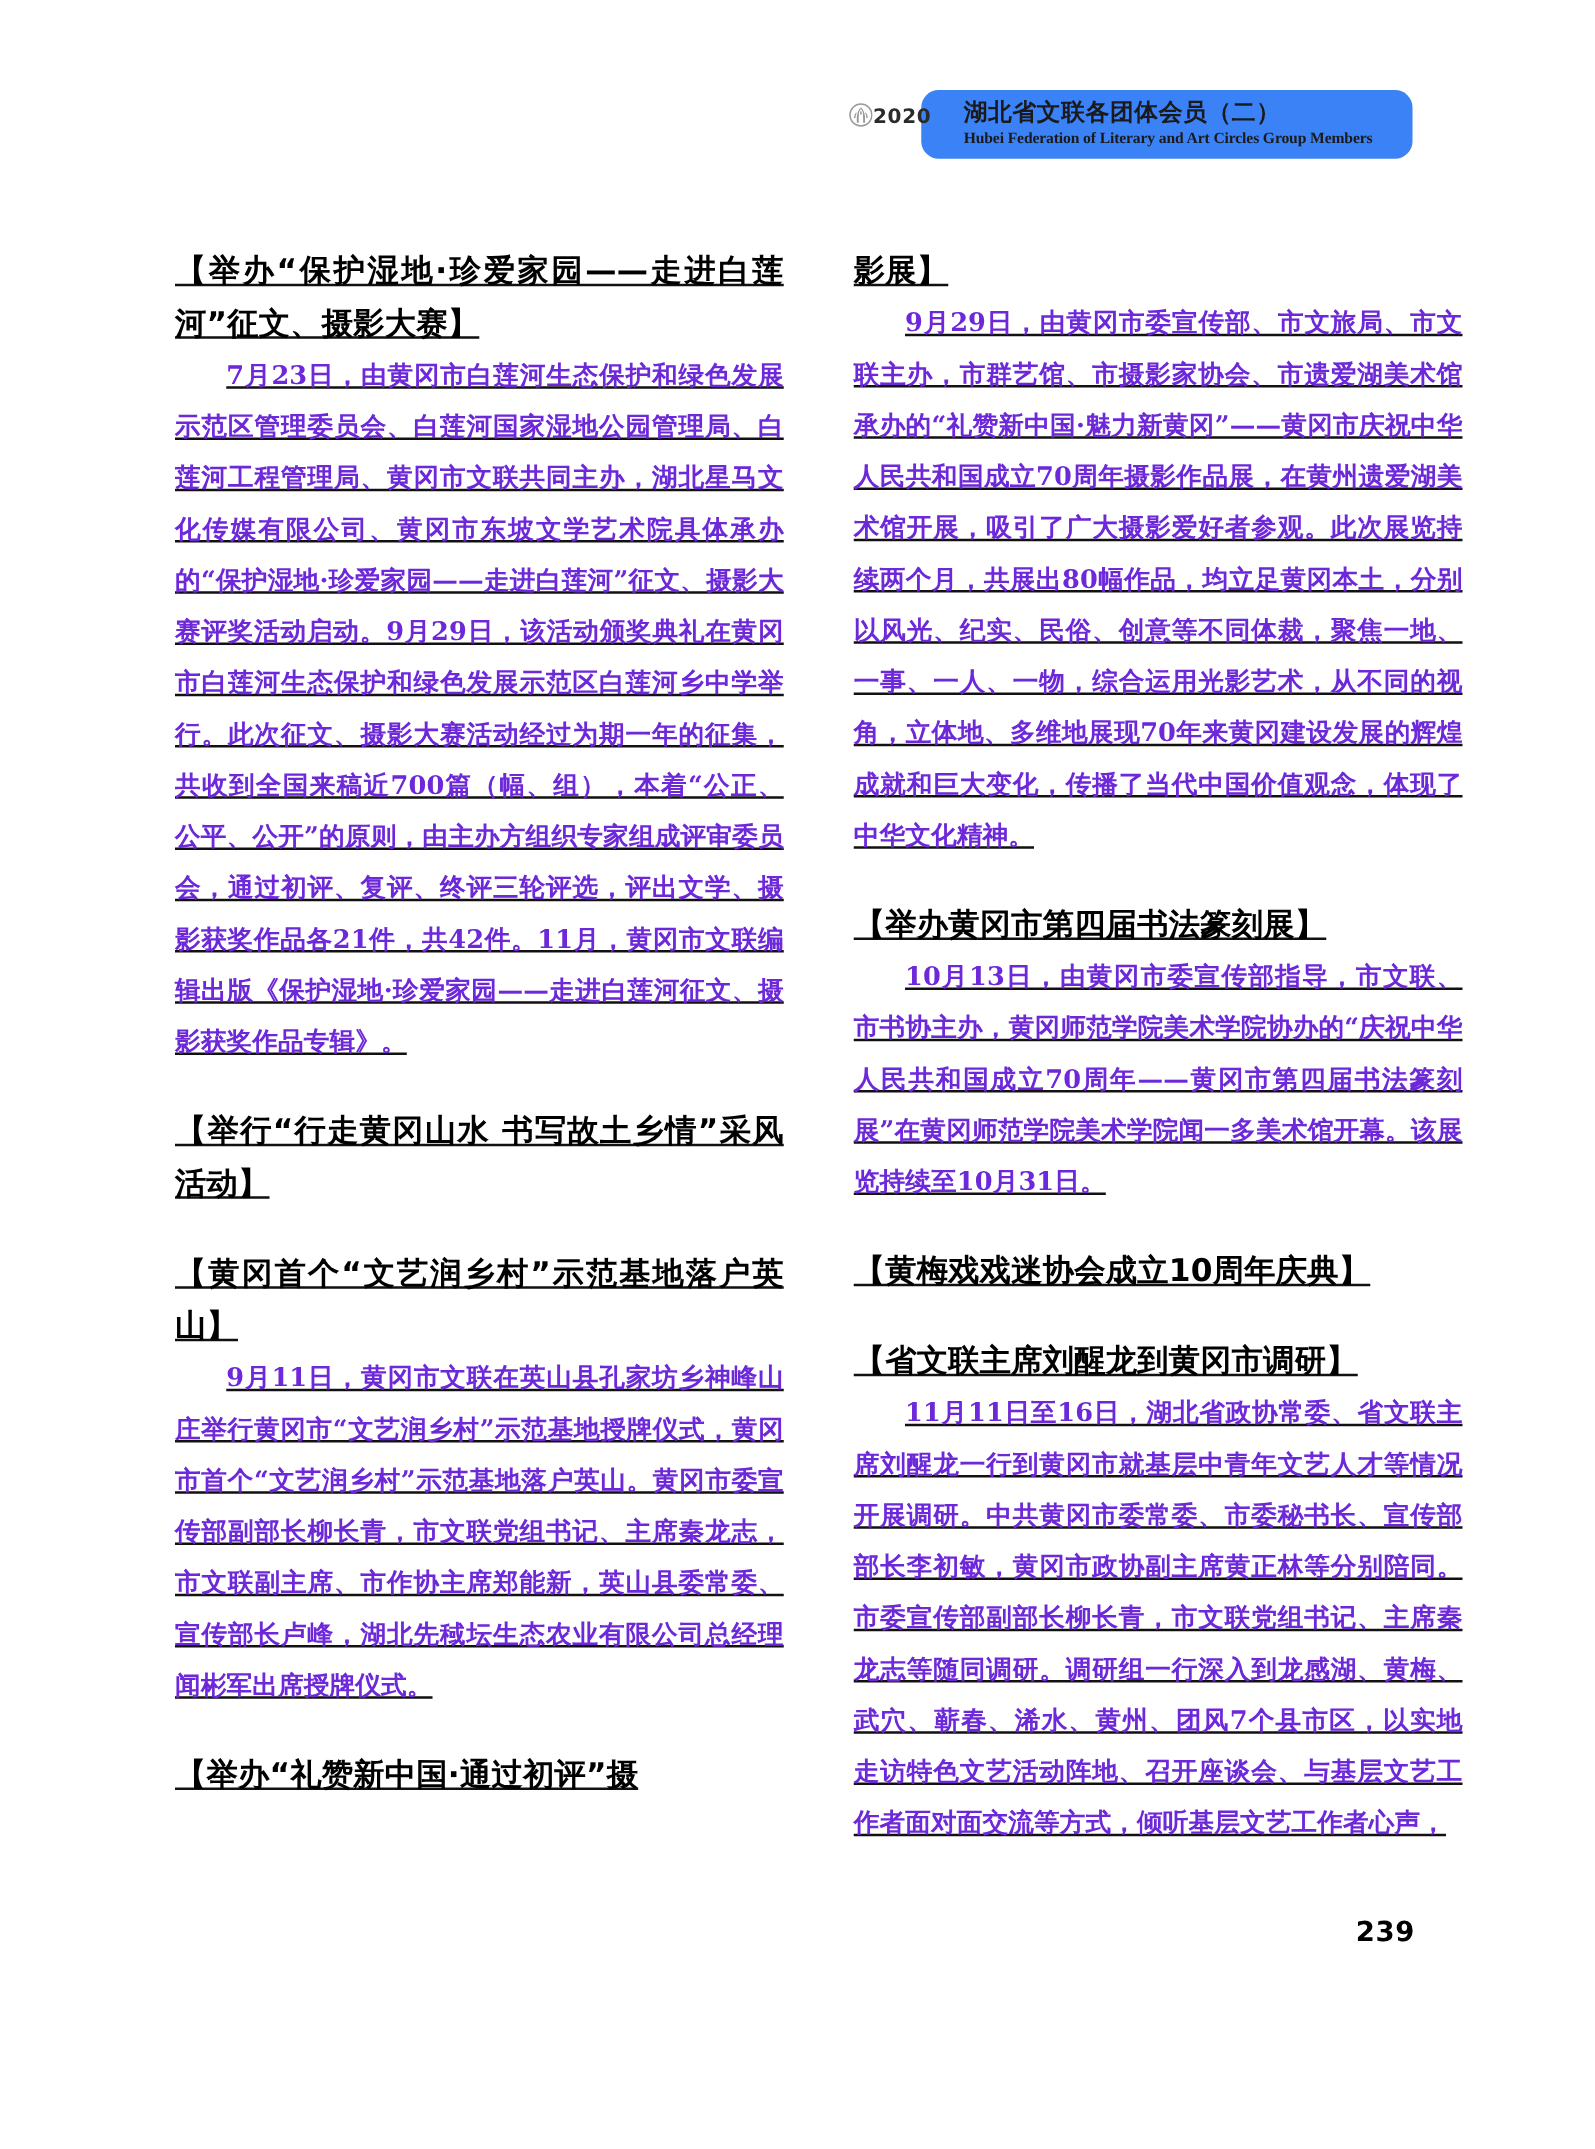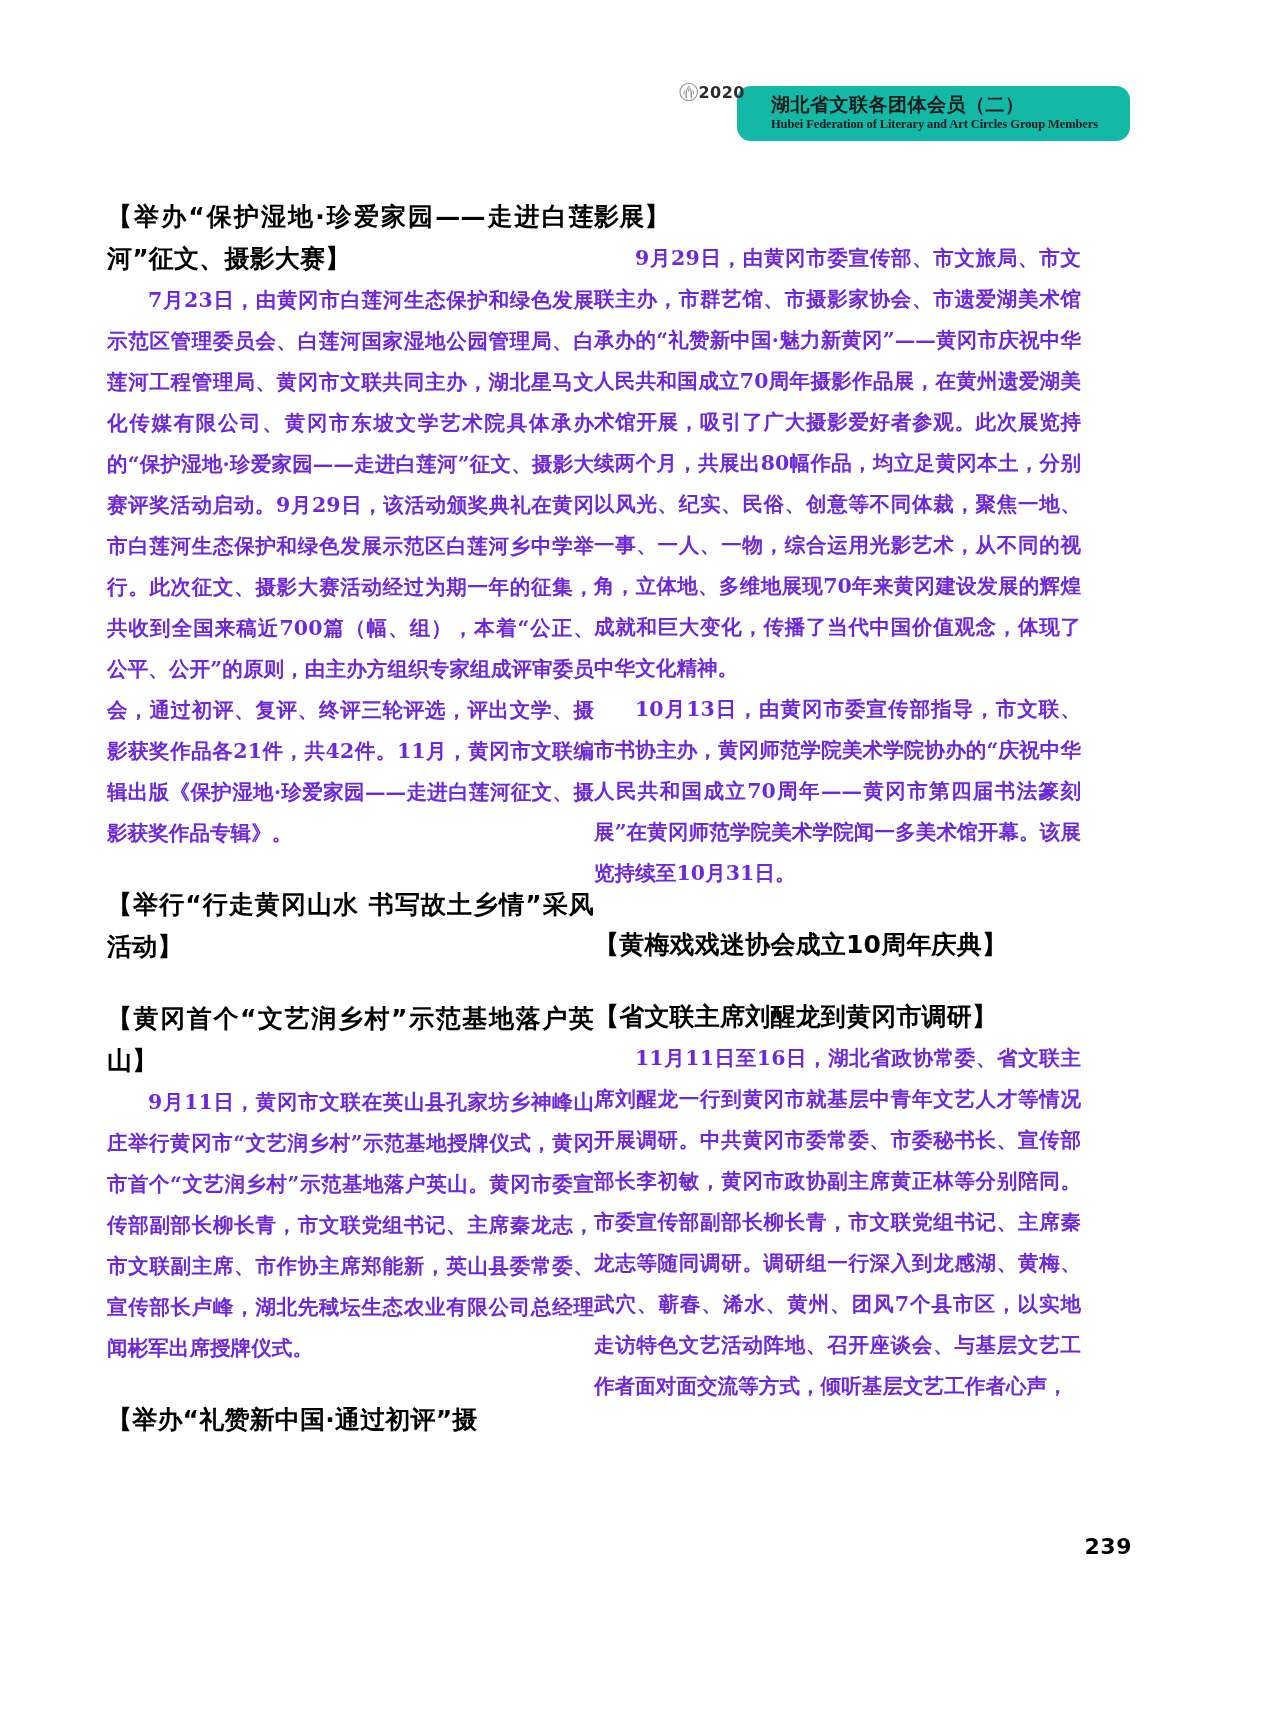--- a/index.html
+++ b/index.html
@@ -52,22 +52,22 @@
     font-family: "DejaVu Sans", "Liberation Sans", sans-serif;
     font-weight: 700;
     font-size: 16px;
     letter-spacing: 0.5px;
     color: #2b2b2b;
     margin-top: 1px;
   }
   .head-pill {
     position: relative;
     margin-left: -8px;
-    margin-top: 24px;
-    background: #14b8a6;
+    margin-top: 10px;
+    background: #3b82f6;
     border-radius: 14px 14px 14px 14px;
     padding: 6px 32px 8px 34px;
     min-width: 392px;
     box-sizing: border-box;
   }
   .head-cn {
     font-family: "DejaVu Sans", "Liberation Sans", sans-serif;
     font-weight: 700;
     font-size: 19px;
     line-height: 24px;
@@ -81,24 +81,26 @@
     font-size: 12.5px;
     line-height: 17px;
     color: #1a1a1a;
     letter-spacing: -0.1px;
     white-space: nowrap;
   }
 
   
   .columns {
     position: absolute;
-    left: 107px;
+    left: 140px;
     top: 196px;
     width: 1030px;
     display: flex;
+    gap: 56px;
+    text-decoration: underline;
   }
   .col {
     width: 487px;
   }
 
   h2.sec {
     margin: 0;
     font-family: "DejaVu Sans", "Liberation Sans", sans-serif;
     font-weight: 700;
     font-size: 25px;
@@ -170,20 +172,21 @@
         <h2 class="sec first">【举办“保护湿地·珍爱家园——走进白莲河”征文、摄影大赛】</h2>
         <p class="body">7月23日，由黄冈市白莲河生态保护和绿色发展示范区管理委员会、白莲河国家湿地公园管理局、白莲河工程管理局、黄冈市文联共同主办，湖北星马文化传媒有限公司、黄冈市东坡文学艺术院具体承办的“保护湿地·珍爱家园——走进白莲河”征文、摄影大赛评奖活动启动。9月29日，该活动颁奖典礼在黄冈市白莲河生态保护和绿色发展示范区白莲河乡中学举行。此次征文、摄影大赛活动经过为期一年的征集，共收到全国来稿近700篇（幅、组），本着“公正、公平、公开”的原则，由主办方组织专家组成评审委员会，通过初评、复评、终评三轮评选，评出文学、摄影获奖作品各21件，共42件。11月，黄冈市文联编辑出版《保护湿地·珍爱家园——走进白莲河征文、摄影获奖作品专辑》。</p>
         <h2 class="sec gap">【举行“行走黄冈山水 书写故土乡情”采风活动】</h2>
         <h2 class="sec gap">【黄冈首个“文艺润乡村”示范基地落户英山】</h2>
         <p class="body">9月11日，黄冈市文联在英山县孔家坊乡神峰山庄举行黄冈市“文艺润乡村”示范基地授牌仪式，黄冈市首个“文艺润乡村”示范基地落户英山。黄冈市委宣传部副部长柳长青，市文联党组书记、主席秦龙志，市文联副主席、市作协主席郑能新，英山县委常委、宣传部长卢峰，湖北先稢坛生态农业有限公司总经理闻彬军出席授牌仪式。</p>
         <h2 class="sec gap">【举办“礼赞新中国·通过初评”摄</h2>
       </div>
     <div class="col" id="col-right">
         <h2 class="sec first">影展】</h2>
         <p class="body">9月29日，由黄冈市委宣传部、市文旅局、市文联主办，市群艺馆、市摄影家协会、市遗爱湖美术馆承办的“礼赞新中国·魅力新黄冈”——黄冈市庆祝中华人民共和国成立70周年摄影作品展，在黄州遗爱湖美术馆开展，吸引了广大摄影爱好者参观。此次展览持续两个月，共展出80幅作品，均立足黄冈本土，分别以风光、纪实、民俗、创意等不同体裁，聚焦一地、一事、一人、一物，综合运用光影艺术，从不同的视角，立体地、多维地展现70年来黄冈建设发展的辉煌成就和巨大变化，传播了当代中国价值观念，体现了中华文化精神。</p>
+        <h2 class="sec gap">【举办黄冈市第四届书法篆刻展】</h2>
         <p class="body">10月13日，由黄冈市委宣传部指导，市文联、市书协主办，黄冈师范学院美术学院协办的“庆祝中华人民共和国成立70周年——黄冈市第四届书法篆刻展”在黄冈师范学院美术学院闻一多美术馆开幕。该展览持续至10月31日。</p>
         <h2 class="sec gap">【黄梅戏戏迷协会成立10周年庆典】</h2>
         <h2 class="sec gap">【省文联主席刘醒龙到黄冈市调研】</h2>
         <p class="body">11月11日至16日，湖北省政协常委、省文联主席刘醒龙一行到黄冈市就基层中青年文艺人才等情况开展调研。中共黄冈市委常委、市委秘书长、宣传部部长李初敏，黄冈市政协副主席黄正林等分别陪同。市委宣传部副部长柳长青，市文联党组书记、主席秦龙志等随同调研。调研组一行深入到龙感湖、黄梅、武穴、蕲春、浠水、黄州、团风7个县市区，以实地走访特色文艺活动阵地、召开座谈会、与基层文艺工作者面对面交流等方式，倾听基层文艺工作者心声，</p>
       </div>
   </div>
 
   <div class="folio">239</div>
 
 </div>

